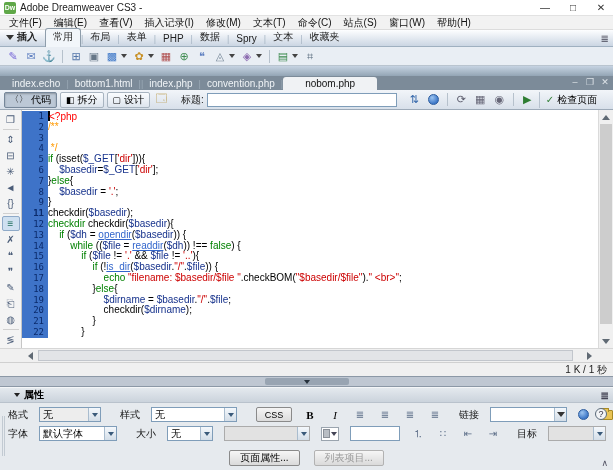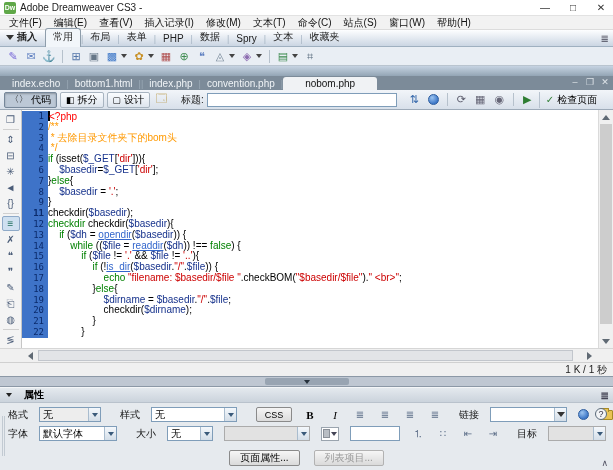--- a/index.html
+++ b/index.html
@@ -81,21 +81,21 @@
   .harr.left { left:22px; } .harr.right { right:16px; }
 
   .statusbar { height:14px; background:#F0F0F0; border-top:1px solid #D0D0D0; display:flex; align-items:center; justify-content:flex-end; padding-right:6px; font-size:10px; color:#222; }
 
   .divider { height:11px; background:#BFC7D2; border-top:1px solid #8C98A6; border-bottom:1px solid #8C98A6; display:flex; align-items:center; justify-content:center; }
   .div-handle { width:84px; height:7px; background:#98A4B2; border-radius:2px; display:flex; align-items:center; justify-content:center; }
   .div-handle .tri-down { border-top-color:#26313C; border-left-width:3px; border-right-width:3px; border-top-width:4px; }
 
   
   .props { height:83px; background:#E6EAEE; position:relative; border-top:1px solid #F4F6F8; }
-  .props-header { height:15px; background:linear-gradient(#E4E9EE,#CBD3DC); display:flex; align-items:center; padding-left:6px; gap:12px; border-bottom:1px solid #B9C2CC; font-weight:bold; font-size:10px; position:relative; }
+  .props-header { height:15px; background:linear-gradient(#E4E9EE,#CBD3DC); display:flex; align-items:center; padding-left:14px; gap:4px; border-bottom:1px solid #B9C2CC; font-weight:bold; font-size:10px; position:relative; }
   .props-header .tri-down { border-top-color:#222; border-left-width:3px; border-right-width:3px; border-top-width:4px; }
   .props-row { display:flex; align-items:center; gap:11px; padding-left:8px; margin-top:4px; }
   .plabel { font-size:10px; color:#111; white-space:nowrap; }
   .combo { height:15px; border:1px solid #7F9DB9; background:#fff; display:inline-flex; align-items:center; justify-content:space-between; font-size:10px; padding-left:3px; }
   .combo.gray { background:#EDEDED; }
   .combo.disabled { background:#E2E2E2; color:#8A8A8A; border-color:#ABABAB; }
   .combo .dd { width:12px; height:13px; background:linear-gradient(#F4F8FC,#D4DEE8); border-left:1px solid #A9BCCE; display:flex; align-items:center; justify-content:center; }
   .combo .dd .tri-down { border-left-width:3px; border-right-width:3px; border-top-width:4px; border-top-color:#3A5A7A; }
   .btn-css { height:15px; width:36px; border:1px solid #8A8A8A; background:linear-gradient(#F4F4F4,#DCDCDC); border-radius:2px; font-size:9px; display:inline-flex; align-items:center; justify-content:center; }
   .fmt-btn { width:14px; text-align:center; font-family:"Liberation Serif",serif; font-size:11px; }
@@ -263,21 +263,21 @@
       <span class="ct-icon">❞</span>
       <span class="ct-icon">✎</span>
       <span class="ct-icon">⎗</span>
       <span class="ct-icon">◍</span>
       <span class="ct-rule"></span>
       <span class="ct-icon">≶</span>
     </div>
   <div class="code-scroll" id="codeLines">
       <div class="code-line"><span class="ln" style="background: rgb(62, 115, 200); color: rgb(10, 42, 107);">1</span><span class="ct"><span class="caret"></span><span style="color: rgb(255, 0, 0);">&lt;?php</span></span></div>
       <div class="code-line"><span class="ln" style="background: rgb(62, 115, 200); color: rgb(10, 42, 107);">2</span><span class="ct"><span style="color: rgb(255, 153, 0);">/**</span></span></div>
-      <div class="code-line"><span class="ln" style="background: rgb(62, 115, 200); color: rgb(10, 42, 107);">3</span><span class="ct"><span style="color: rgb(255, 153, 0);"> * 去除目录文件夹下的bom头</span></span></div>
+      <div class="code-line"><span class="ln" style="background: rgb(62, 115, 200); color: rgb(10, 42, 107);">3</span></div>
       <div class="code-line"><span class="ln" style="background: rgb(62, 115, 200); color: rgb(10, 42, 107);">4</span><span class="ct"><span style="color: rgb(255, 153, 0);"> */</span></span></div>
       <div class="code-line"><span class="ln" style="background: rgb(62, 115, 200); color: rgb(10, 42, 107);">5</span><span class="ct"><span style="color: rgb(0, 128, 0);">if</span><span style="color: rgb(0, 0, 0);"> (isset(</span><span style="color: rgb(22, 50, 140);">$_GET</span><span style="color: rgb(0, 0, 0);">[</span><span style="color: rgb(204, 0, 0);">'dir'</span><span style="color: rgb(0, 0, 0);">])){</span></span></div>
       <div class="code-line"><span class="ln" style="background: rgb(62, 115, 200); color: rgb(10, 42, 107);">6</span><span class="ct"><span style="color: rgb(0, 0, 0);">    </span><span style="color: rgb(22, 50, 140);">$basedir</span><span style="color: rgb(0, 0, 0);">=</span><span style="color: rgb(22, 50, 140);">$_GET</span><span style="color: rgb(0, 0, 0);">[</span><span style="color: rgb(204, 0, 0);">'dir'</span><span style="color: rgb(0, 0, 0);">];</span></span></div>
       <div class="code-line"><span class="ln" style="background: rgb(62, 115, 200); color: rgb(10, 42, 107);">7</span><span class="ct"><span style="color: rgb(0, 0, 0);">}</span><span style="color: rgb(0, 128, 0);">else</span><span style="color: rgb(0, 0, 0);">{</span></span></div>
       <div class="code-line"><span class="ln" style="background: rgb(62, 115, 200); color: rgb(10, 42, 107);">8</span><span class="ct"><span style="color: rgb(0, 0, 0);">    </span><span style="color: rgb(22, 50, 140);">$basedir</span><span style="color: rgb(0, 0, 0);"> = </span><span style="color: rgb(204, 0, 0);">'.'</span><span style="color: rgb(0, 0, 0);">;</span></span></div>
       <div class="code-line"><span class="ln" style="background: rgb(62, 115, 200); color: rgb(10, 42, 107);">9</span><span class="ct"><span style="color: rgb(0, 0, 0);">}</span></span></div>
       <div class="code-line"><span class="ln" style="background: rgb(62, 115, 200); color: rgb(10, 42, 107); font-weight: bold;">11</span><span class="ct"><span style="color: rgb(0, 0, 0);">checkdir(</span><span style="color: rgb(22, 50, 140);">$basedir</span><span style="color: rgb(0, 0, 0);">);</span></span></div>
       <div class="code-line"><span class="ln" style="background: rgb(62, 115, 200); color: rgb(10, 42, 107);">12</span><span class="ct"><span style="color: rgb(0, 128, 0);">checkdir</span><span style="color: rgb(0, 0, 0);"> checkdir(</span><span style="color: rgb(22, 50, 140);">$basedir</span><span style="color: rgb(0, 0, 0);">){</span></span></div>
       <div class="code-line"><span class="ln" style="background: rgb(62, 115, 200); color: rgb(10, 42, 107);">13</span><span class="ct"><span style="color: rgb(0, 0, 0);">    </span><span style="color: rgb(0, 128, 0);">if</span><span style="color: rgb(0, 0, 0);"> (</span><span style="color: rgb(22, 50, 140);">$dh</span><span style="color: rgb(0, 0, 0);"> = </span><span style="color: rgb(51, 102, 204); text-decoration: underline;">opendir</span><span style="color: rgb(0, 0, 0);">(</span><span style="color: rgb(22, 50, 140);">$basedir</span><span style="color: rgb(0, 0, 0);">)) {</span></span></div>
       <div class="code-line"><span class="ln" style="background: rgb(62, 115, 200); color: rgb(10, 42, 107);">14</span><span class="ct"><span style="color: rgb(0, 0, 0);">        </span><span style="color: rgb(0, 128, 0);">while</span><span style="color: rgb(0, 0, 0);"> ((</span><span style="color: rgb(22, 50, 140);">$file</span><span style="color: rgb(0, 0, 0);"> = </span><span style="color: rgb(51, 102, 204); text-decoration: underline;">readdir</span><span style="color: rgb(0, 0, 0);">(</span><span style="color: rgb(22, 50, 140);">$dh</span><span style="color: rgb(0, 0, 0);">)) !== </span><span style="color: rgb(0, 128, 0);">false</span><span style="color: rgb(0, 0, 0);">) {</span></span></div>

